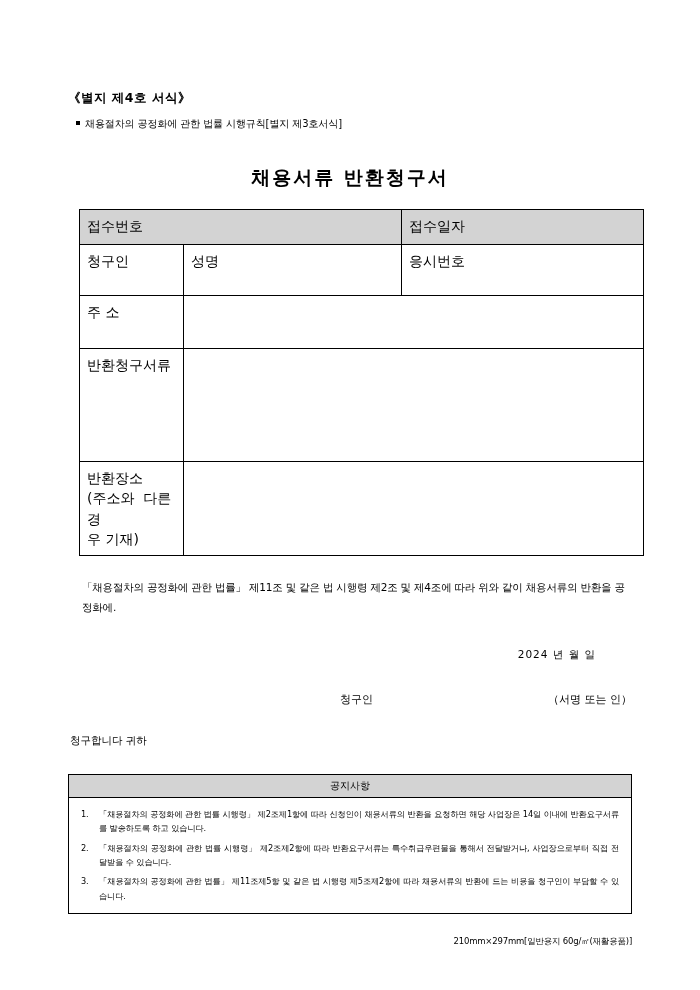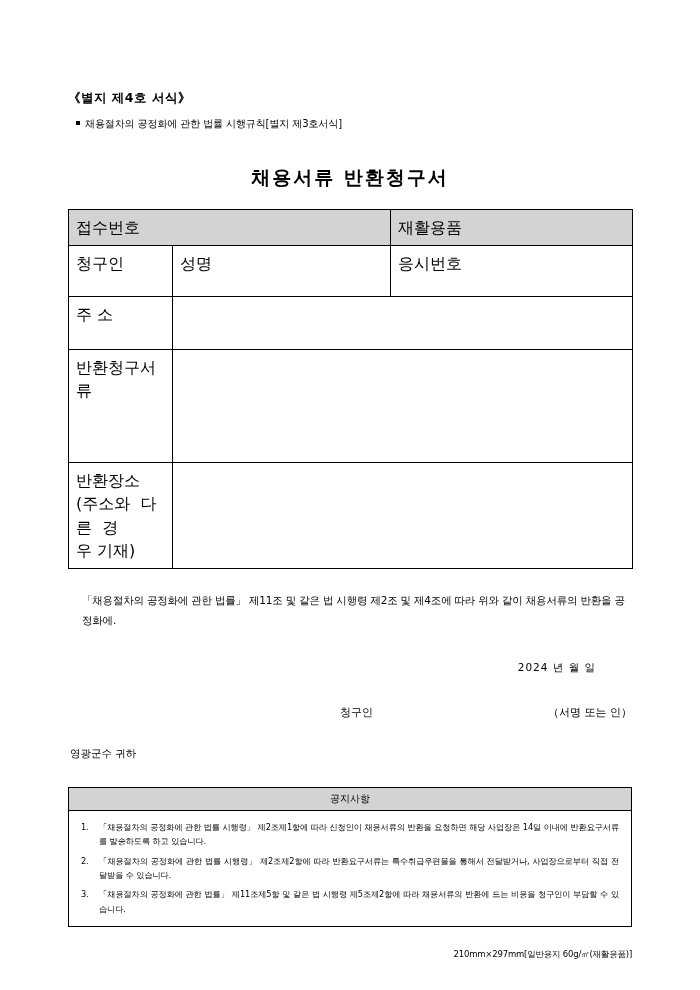--- a/index.html
+++ b/index.html
@@ -54,21 +54,22 @@
     text-align: center;
     font-size: 19px;
     font-weight: bold;
     letter-spacing: 2px;
     margin: 34px 0 18px 0;
   }
   table.main {
     border-collapse: collapse;
     width: 564px;
     table-layout: fixed;
-    font-size: 16px;
+    font-size: 14px;
+    margin-left: 11px;
   }
   table.main td {
     border: 1px solid #000;
     padding: 6px 7px;
     vertical-align: top;
     line-height: 1.45;
   }
   td.hdr {
     background: #d3d3d3;
     height: 22px;
@@ -165,21 +166,21 @@
 
     <table class="main">
       <colgroup>
         <col style="width:104px">
         <col style="width:218px">
         <col style="width:242px">
       </colgroup>
       <tbody>
         <tr>
           <td class="hdr" colspan="2">접수번호</td>
-          <td class="hdr">재활용품</td>
+          <td class="hdr">접수일자</td>
         </tr>
         <tr>
           <td class="lbl cell-tall-1">청구인</td>
           <td class="cell-tall-1">성명</td>
           <td class="cell-tall-1">응시번호</td>
         </tr>
         <tr>
           <td class="lbl cell-tall-2">주  소</td>
           <td class="cell-tall-2" colspan="2"></td>
         </tr>
@@ -198,21 +199,21 @@
 
     <div class="statement">「채용절차의 공정화에 관한 법률」  제11조 및 같은 법 시행령 제2조 및 제4조에 따라 위와 같이 채용서류의 반환을 공정화에.</div>
 
     <div class="date-line">2024 년      월      일</div>
 
     <div class="sign-row">
       <span class="sign-label">청구인</span>
       <span class="sign-note">（서명 또는 인）</span>
     </div>
 
-    <div class="addressee">영광군수 귀하</div>
+    <div class="addressee">청구합니다 귀하</div>
 
     <div class="notice-head">공지사항</div>
     <div class="notice-body">
       <div class="notice-item">
         <span class="notice-num">1.</span>
         <span class="notice-text">「채용절차의 공정화에 관한 법률 시행령」  제2조제1항에 따라 신청인이 채용서류의 반환을 요청하면 해당 사업장은 14일 이내에 반환요구서류를 발송하도록 하고 있습니다.</span>
       </div>
       <div class="notice-item">
         <span class="notice-num">2.</span>
         <span class="notice-text">「채용절차의 공정화에 관한 법률 시행령」  제2조제2항에 따라 반환요구서류는 특수취급우편물을 통해서 전달받거나, 사업장으로부터 직접 전달받을 수 있습니다.</span>

